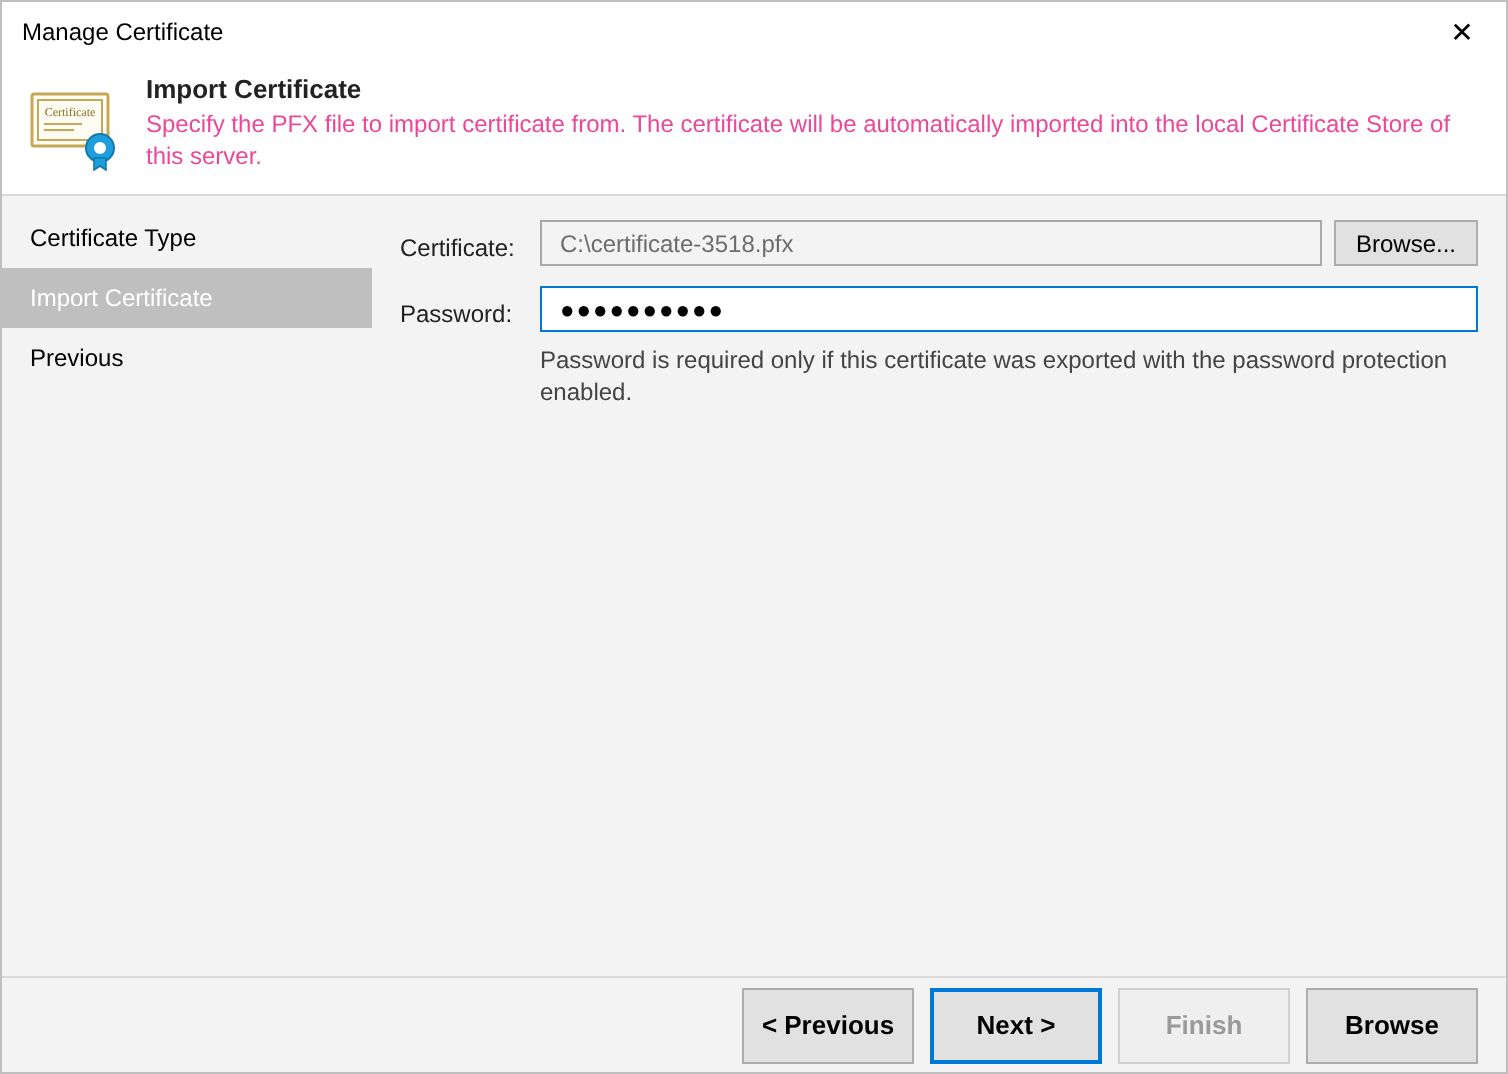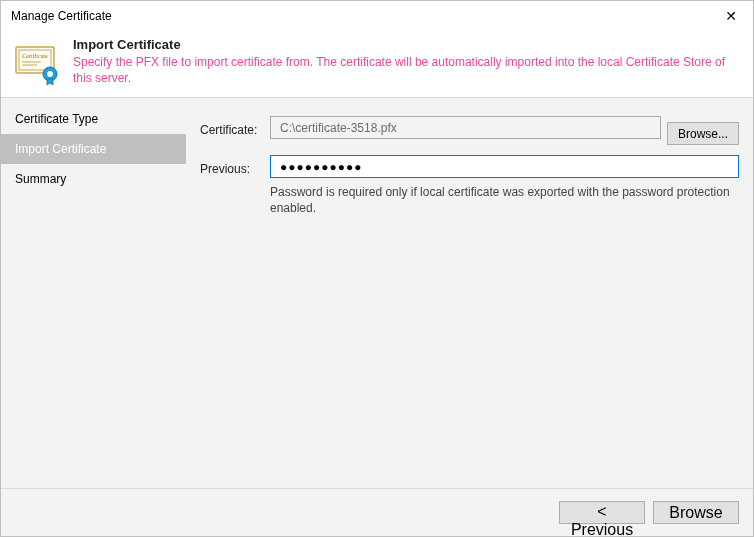--- a/index.html
+++ b/index.html
@@ -120,21 +120,20 @@
   }
   .browse-btn {
     margin-left: 6px;
     width: 72px;
     height: 23px;
     border: 1px solid #adadad;
     background: #e1e1e1;
     font-family: inherit;
     font-size: 12px;
     cursor: pointer;
-    margin-top: 12px;
   }
   .hint {
     font-size: 12px;
     color: #444;
     line-height: 1.35;
     margin-left: 70px;
     margin-top: -4px;
   }
 
   
@@ -143,27 +142,28 @@
     border-top: 1px solid #d9d9d9;
     background: #f3f3f3;
     display: flex;
     align-items: center;
     justify-content: flex-end;
     padding: 0 14px;
     gap: 8px;
   }
   .btn {
     width: 86px;
-    height: 23px;
+    height: 38px;
     border: 1px solid #adadad;
     background: #e1e1e1;
     font-family: inherit;
-    font-size: 16px;
+    font-size: 13px;
     cursor: pointer;
     color:#000;
+    font-weight:bold;
   }
   .btn.default {
     border-color: #0078d7;
     box-shadow: inset 0 0 0 1px #0078d7;
   }
   .btn:disabled {
     color: #9a9a9a;
     background: #efefef;
     border-color: #cfcfcf;
     cursor: default;
@@ -199,35 +199,37 @@
   <div class="banner-text">
     <div class="banner-title">Import Certificate</div>
     <div class="banner-desc">Specify the PFX file to import certificate from. The certificate will be automatically imported into the local Certificate Store of this server.</div>
   </div>
 </div>
 
 <div class="content">
   <div class="sidebar">
     <div class="step">Certificate Type</div>
     <div class="step active">Import Certificate</div>
-    <div class="step">Summary</div>
+    <div class="step">Previous</div>
   </div>
 
   <div class="main">
     <div class="form-row">
       <div class="form-label">Certificate:</div>
       <input type="text" class="text-input readonly" readonly="" value="C:\certificate-3518.pfx" style="">
       <button class="browse-btn">Browse...</button>
     </div>
 
     <div class="form-row">
-      <div class="form-label">Previous:</div>
+      <div class="form-label">Password:</div>
       <input type="text" class="text-input focused password-display" value="●●●●●●●●●●" style="">
     </div>
 
-    <div class="hint">Password is required only if local certificate was exported with the password protection enabled.</div>
+    <div class="hint">Password is required only if this certificate was exported with the password protection enabled.</div>
   </div>
 </div>
 
 <div class="footer">
   <button class="btn">&lt; Previous</button>
+  <button class="btn default">Next &gt;</button>
+  <button class="btn" disabled="">Finish</button>
   <button class="btn">Browse</button>
 </div>
 
 </body></html>

